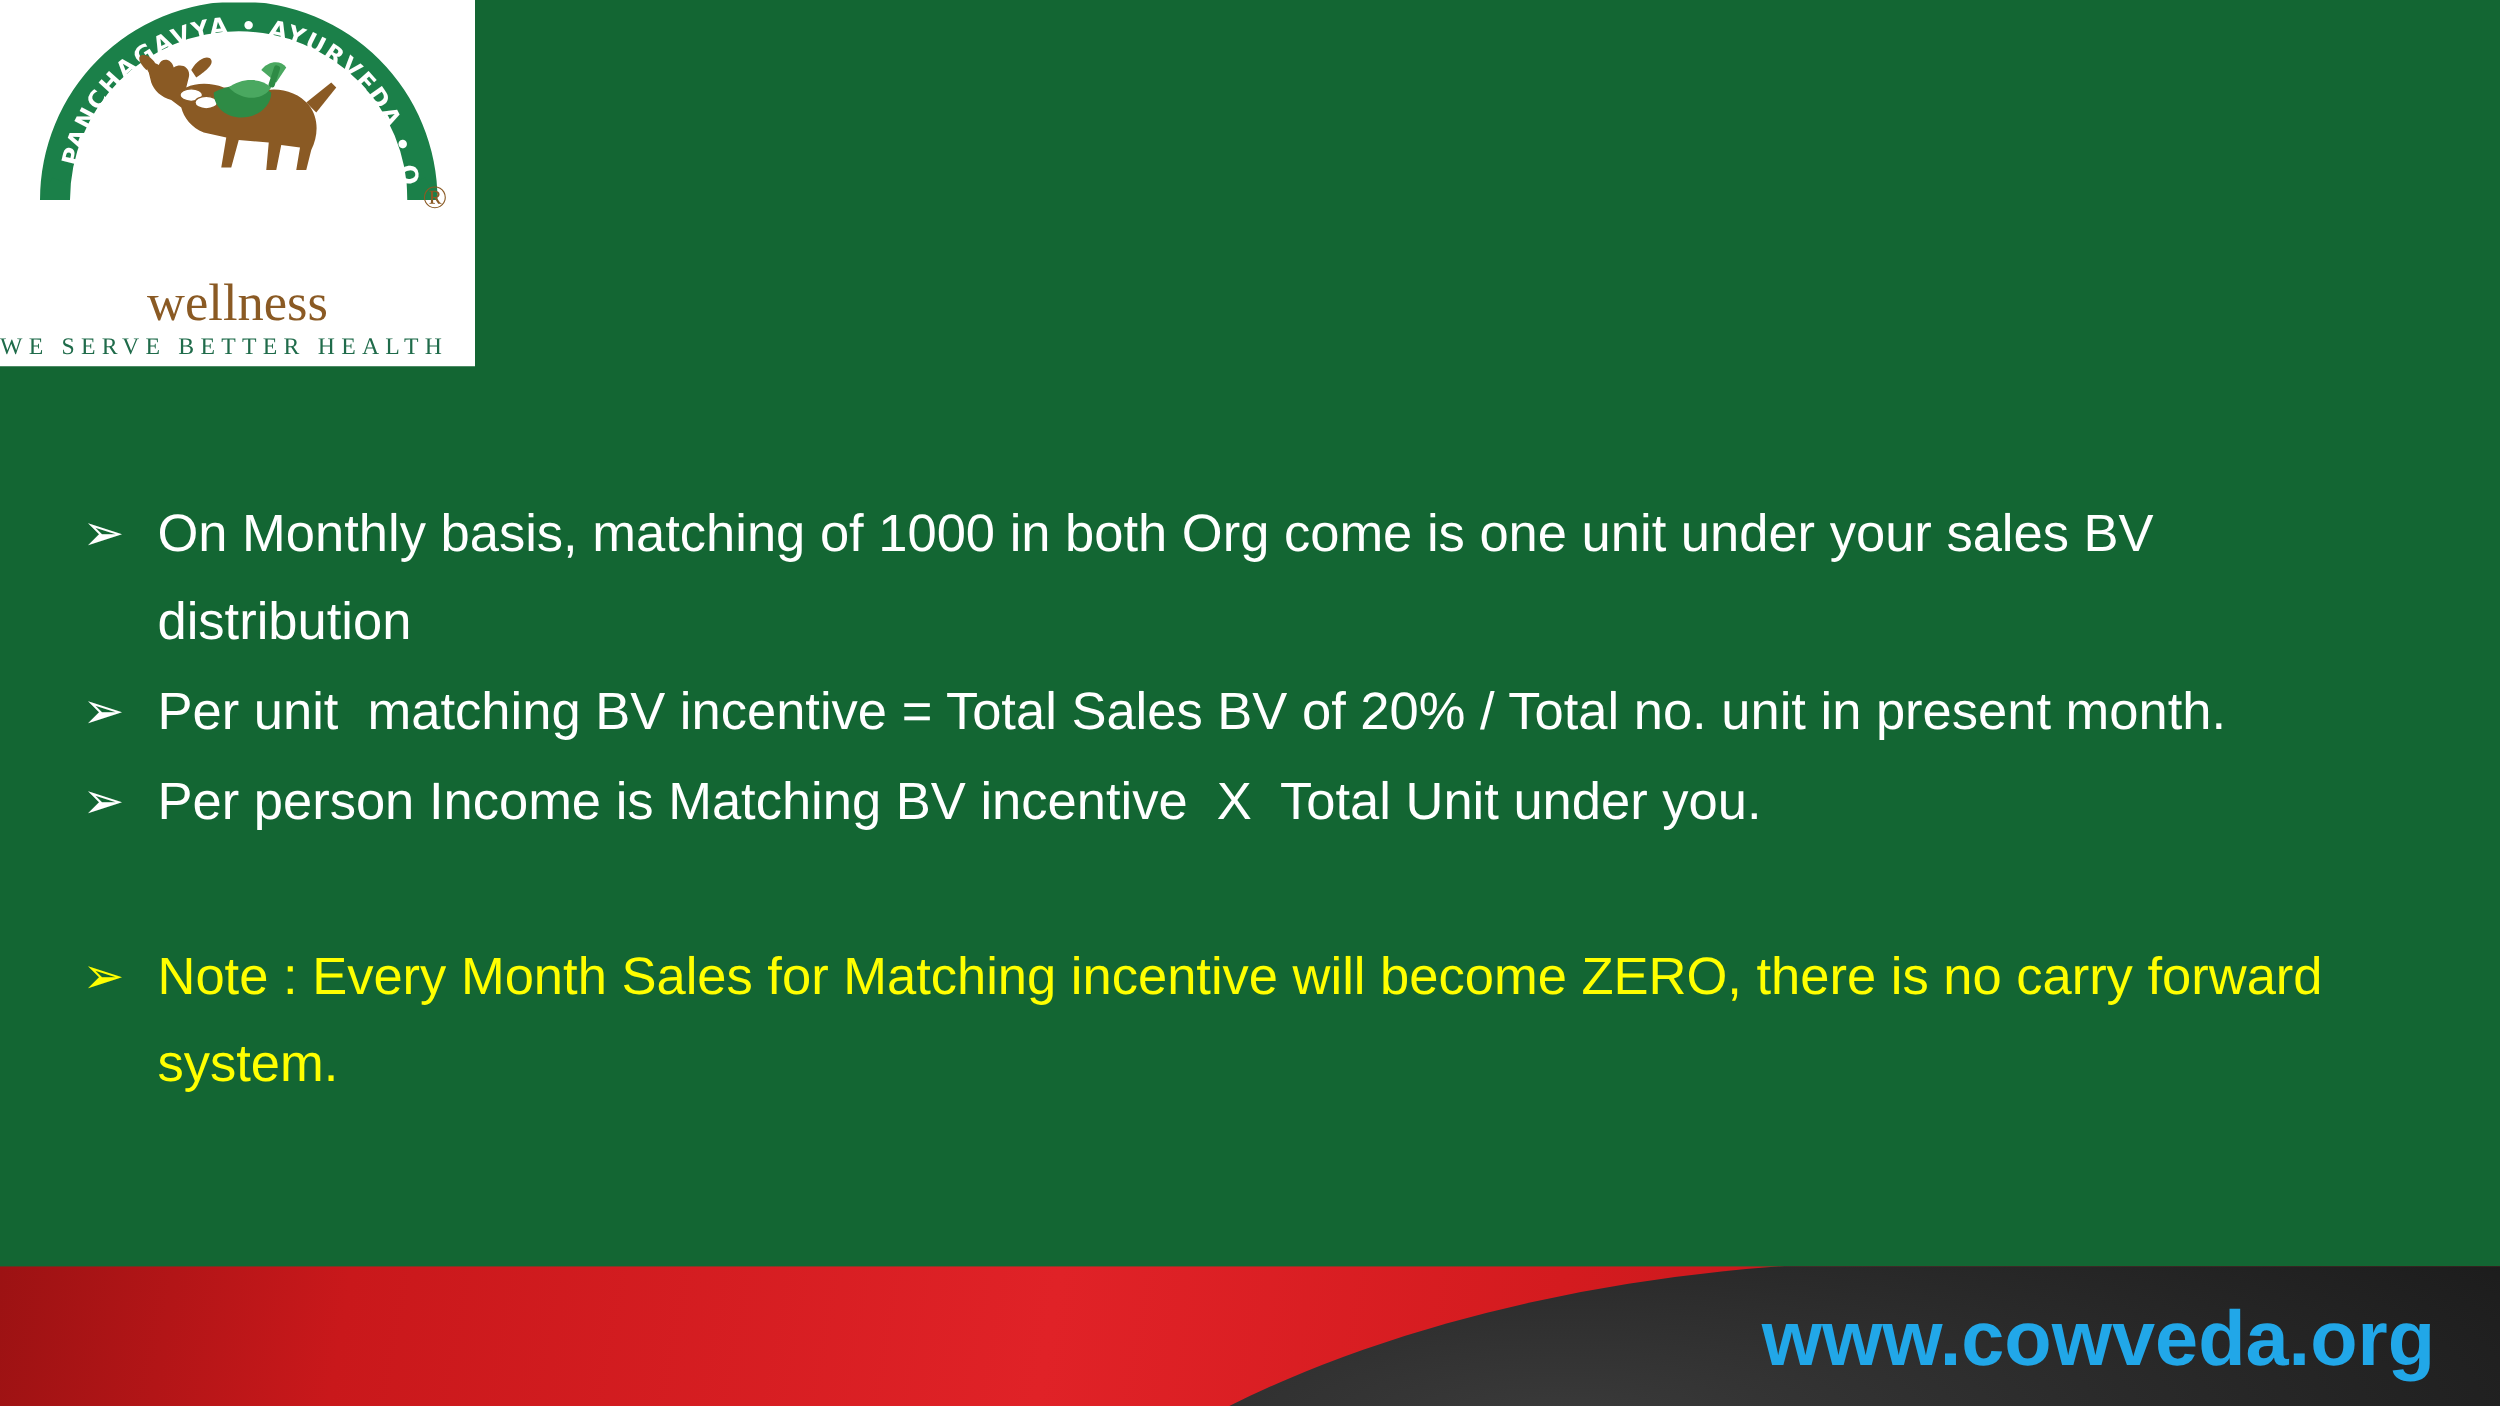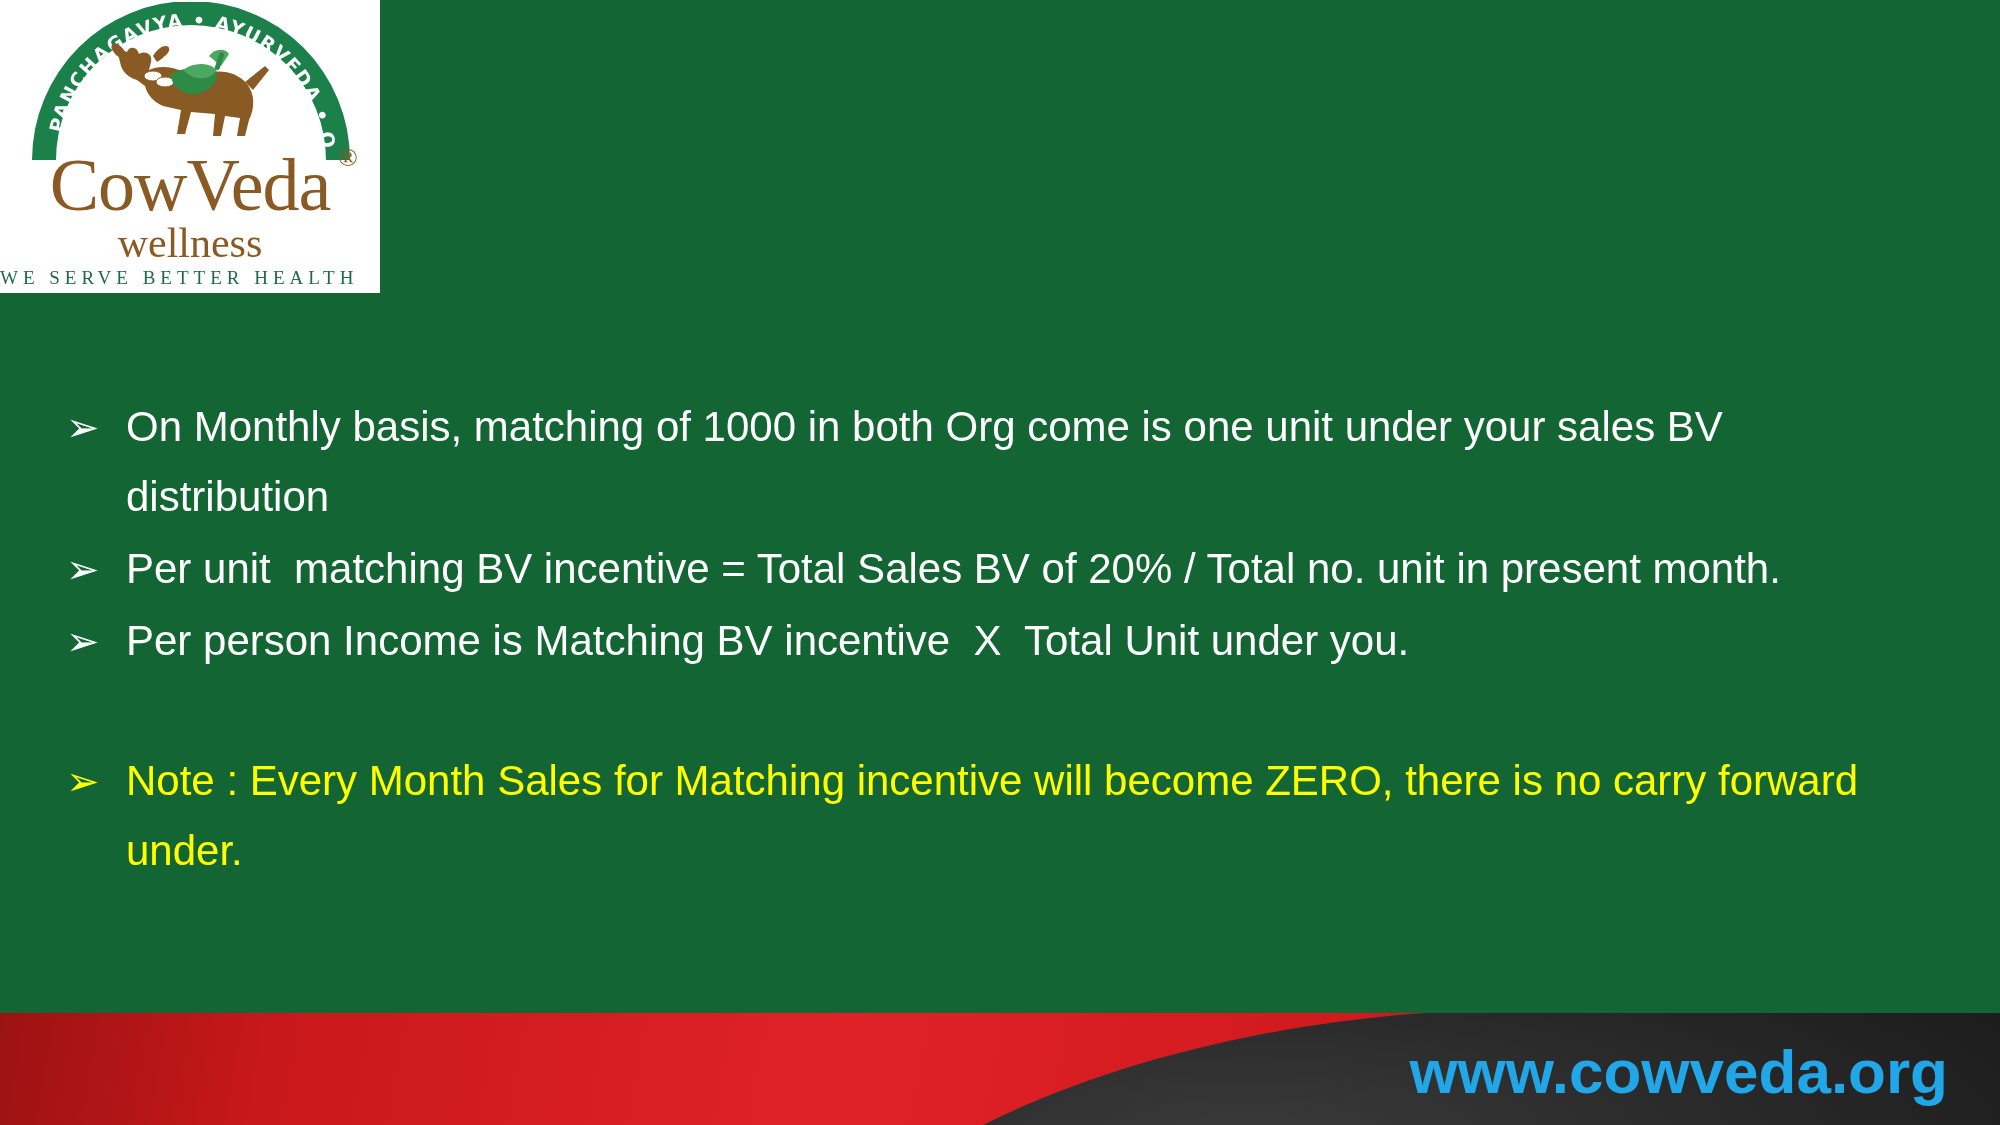--- a/index.html
+++ b/index.html
@@ -210,21 +210,20 @@
           <ellipse cx="48" cy="40" rx="9" ry="5"></ellipse>
           <ellipse cx="60" cy="46" rx="9" ry="5"></ellipse>
         </g>
         <path d="M66,38 C80,30 100,30 112,38 C112,50 100,58 88,58 C76,58 66,50 66,38 Z" fill="#2e8b45"></path>
         <path d="M78,34 C88,26 104,26 112,34 C106,44 90,46 78,34 Z" fill="#4aa860"></path>
         <path d="M104,20 C110,12 120,12 124,18 L116,30 Z" fill="#4aa860"></path>
         <rect x="112" y="16" width="5" height="18" rx="2" fill="#2e8b45" transform="rotate(18 114 25)"></rect>
       </svg>
     </div>
 
-    <div class="logo-word">CowVeda</div>
     <div class="logo-reg">®</div>
     <div class="logo-sub">wellness</div>
     <div class="logo-tag">WE SERVE BETTER HEALTH</div>
   </div>
 
 
   <div class="body">
 
     <div class="bullet white">
       <span class="marker">➢</span>
@@ -238,21 +237,21 @@
 
     <div class="bullet white">
       <span class="marker">➢</span>
       <span class="text">Per person Income is Matching BV incentive  X  Total Unit under you.</span>
     </div>
 
     <div class="spacer"></div>
 
     <div class="bullet yellow">
       <span class="marker">➢</span>
-      <span class="text">Note : Every Month Sales for Matching incentive will become ZERO, there is no carry forward under.</span>
+      <span class="text">Note : Every Month Sales for Matching incentive will become ZERO, there is no carry forward system.</span>
     </div>
   </div>
 
   <div class="footer">
     <div class="footer-red"></div>
     <div class="footer-black"></div>
     <div class="footer-url">www.cowveda.org</div>
   </div>
 
 </div>

